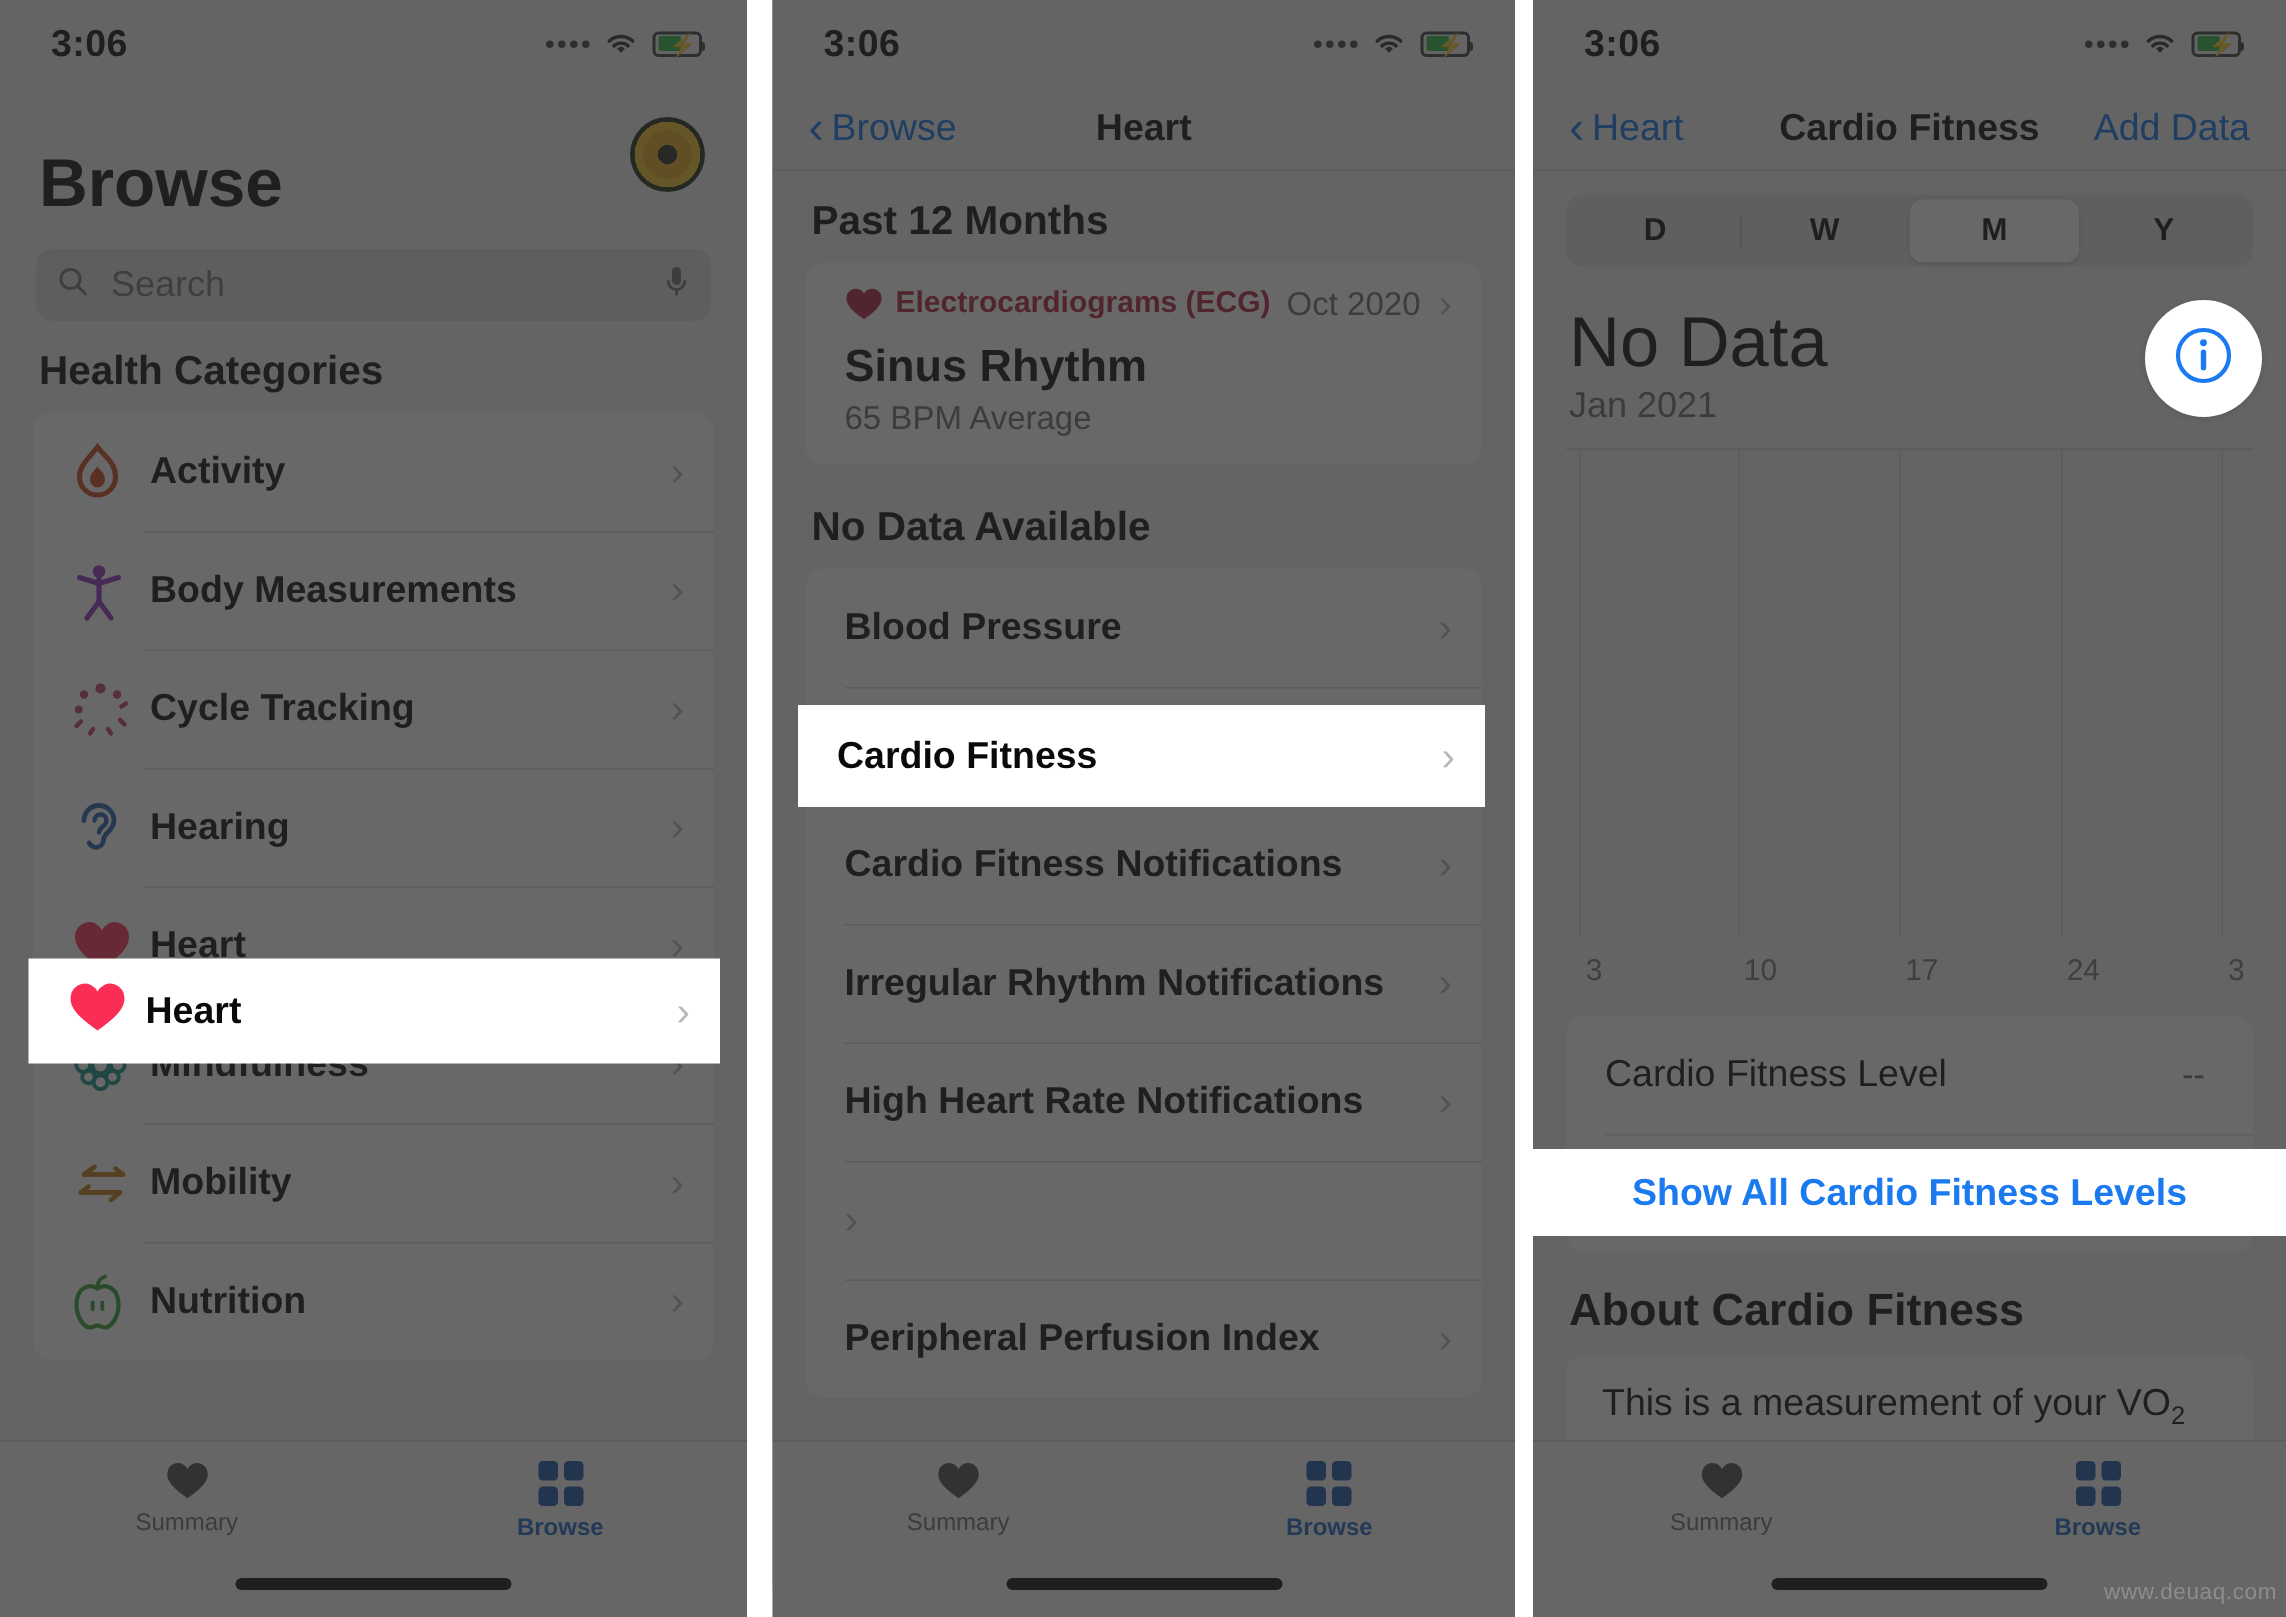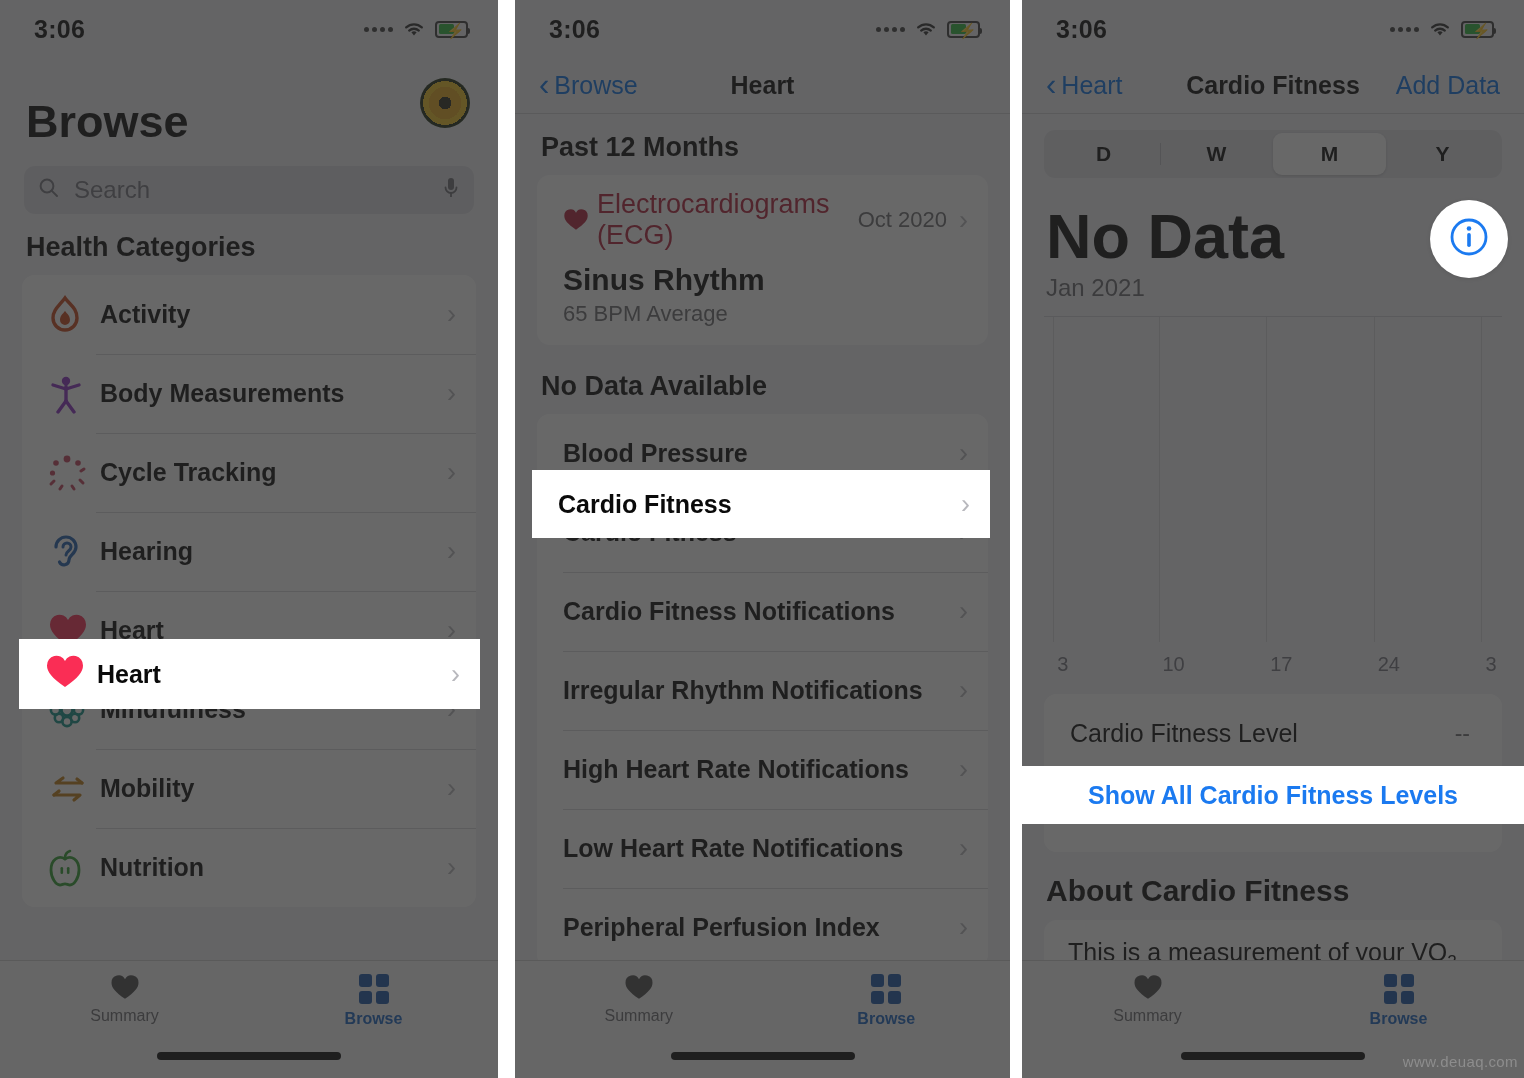--- a/index.html
+++ b/index.html
@@ -146,21 +146,21 @@
     background: rgba(118,118,128,0.14);
     display:flex; align-items:center; padding: 3px;
   }
   .seg { flex:1; text-align:center; font-size: 21px; color:#0a0a0a; font-weight:600;
          line-height: 42px; border-radius: 9px; position:relative;}
   .seg.sel { background:#ffffff; box-shadow: 0 1px 3px rgba(0,0,0,0.16); }
   .seg:not(.sel) + .seg:not(.sel)::before {
     content:''; position:absolute; left:0; top:10px; bottom:10px; width:1px;
     background: rgba(60,60,67,0.22);
   }
-  .nodata { font-size: 63px; font-weight: 700; color:#0a0a0a; padding: 22px 12px 0 24px;}
+  .nodata { font-size: 47px; font-weight: 400; color:#0a0a0a; padding: 22px 12px 0 24px;}
   .nodate { font-size: 24px; color:#6a6a6e; padding: 2px 24px 0 24px;}
   .chart {
     margin: 14px 22px 0 22px; height: 360px; position:relative;
     border-top: 1px solid rgba(60,60,67,0.18);
   }
   .vline { position:absolute; top:0; bottom:34px; width:1px; background: rgba(60,60,67,0.16);}
   .xlab { position:absolute; bottom: 0; font-size: 20px; color:#76767f; transform: translateX(4px);}
   .info-fab {
     position:absolute; z-index: 80;
     width: 78px; height: 78px; border-radius:50%;
@@ -416,21 +416,21 @@
 
       <div class="sec-title">Past 12 Months</div>
 
       <div class="card" style="padding: 14px 0 18px 0;">
         <div style="display:flex;align-items:center;padding:0 20px 0 26px;">
           <span style="margin-right:8px;display:flex;">
             <svg width="26" height="24" viewBox="0 0 40 36">
                 <path d="M20 33C7 24 2 18 2 11.5A9.5 9.5 0 0120 7a9.5 9.5 0 0118 4.5C38 18 33 24 20 33z" fill="#b3203a"></path>
               </svg>
           </span>
-          <span style="flex:1;font-size:27px;font-weight:400;color:#b3203a;">Electrocardiograms (ECG)</span>
+          <span style="flex:1;font-size:20px;font-weight:700;color:#b3203a;">Electrocardiograms (ECG)</span>
           <span style="font-size:22px;color:#6c6c70;margin-right:12px;">Oct 2020</span>
           <span class="chev">›</span>
         </div>
         <div style="font-size:30px;font-weight:700;color:#0a0a0a;padding: 12px 26px 0 26px;">Sinus Rhythm</div>
         <div style="font-size:22px;color:#6c6c70;padding: 4px 26px 0 26px;">65 BPM Average</div>
       </div>
 
       <div class="sec-title" style="padding-top:26px;">No Data Available</div>
 
       <div class="card">
@@ -448,21 +448,20 @@
         </div>
         <div class="row noicon">
           <span class="label">Irregular Rhythm Notifications</span>
           <span class="chev">›</span>
         </div>
         <div class="row noicon">
           <span class="label">High Heart Rate Notifications</span>
           <span class="chev">›</span>
         </div>
         <div class="row noicon">
-          <span class="label">Low Heart Rate Notifications</span>
           <span class="chev">›</span>
         </div>
         <div class="row noicon">
           <span class="label">Peripheral Perfusion Index</span>
           <span class="chev">›</span>
         </div>
       </div>
 
       <div class="tabbar">
         <div class="tab inactive">

